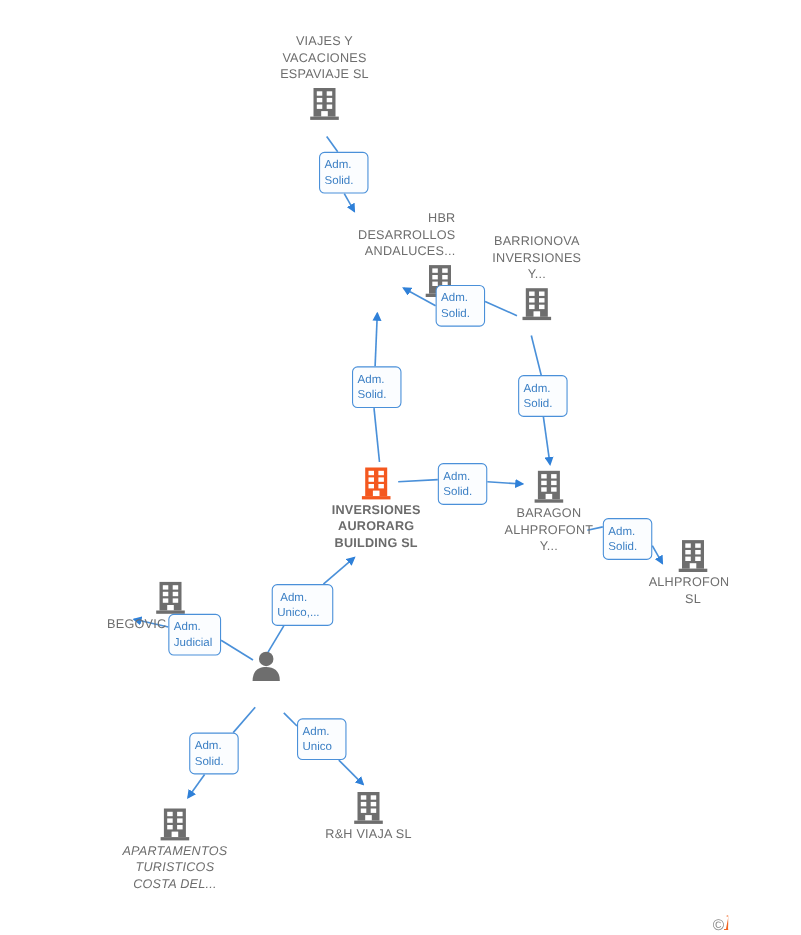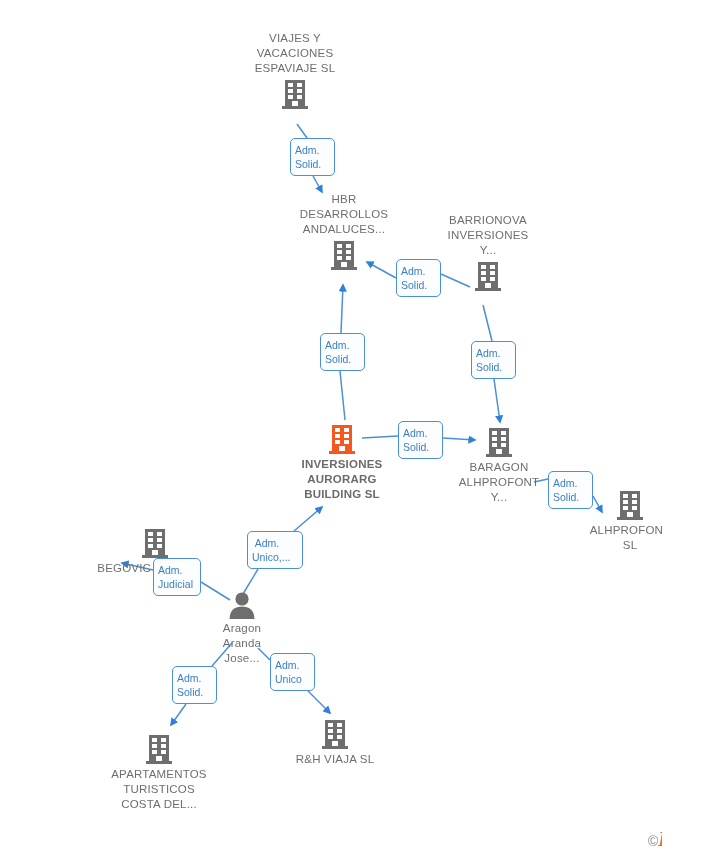--- a/index.html
+++ b/index.html
@@ -157,21 +157,21 @@
         <rect x="7" y="11" width="5" height="4" fill="#ffffff"></rect>
         <rect x="16" y="11" width="5" height="4" fill="#ffffff"></rect>
         <rect x="7" y="17" width="5" height="4" fill="#ffffff"></rect>
         <rect x="16" y="17" width="5" height="4" fill="#ffffff"></rect>
         <rect x="11" y="23" width="6" height="5" fill="#ffffff"></rect>
         <rect x="1" y="28" width="26" height="3" fill="#6e6e6e"></rect>
       </svg>
     </span>
   </div>
 
-  <div class="node above" style="left:344px; top:192px;">
+  <div class="node above" style="left:344px; top:192px;text-align:right;">
     <span class="caption">HBR
 DESARROLLOS
 ANDALUCES...</span>
     <span class="glyph">
       <svg width="28" height="32" viewBox="0 0 28 32" xmlns="http://www.w3.org/2000/svg">
         <rect x="4" y="2" width="20" height="26" fill="#6e6e6e"></rect>
         <rect x="7" y="5" width="5" height="4" fill="#ffffff"></rect>
         <rect x="16" y="5" width="5" height="4" fill="#ffffff"></rect>
         <rect x="7" y="11" width="5" height="4" fill="#ffffff"></rect>
         <rect x="16" y="11" width="5" height="4" fill="#ffffff"></rect>
@@ -275,26 +275,23 @@
     <span class="caption">BEGOVIC SL</span>
   </div>
 
   <div class="node" style="left:242px; top:591px;">
     <span class="glyph">
       <svg width="30" height="28" viewBox="0 0 30 28" xmlns="http://www.w3.org/2000/svg">
         <circle cx="15" cy="8" r="6.6" fill="#6e6e6e"></circle>
         <path d="M 2.6 28 C 2.6 18.6 8.2 15.4 15 15.4 C 21.8 15.4 27.4 18.6 27.4 28 Z" fill="#6e6e6e"></path>
       </svg>
     </span>
-    <span class="caption">Aragon
-Aranda
-Jose...</span>
-  </div>
-
-  <div class="node" style="left:159px; top:733px;">
+  </div>
+
+  <div class="node" style="left:159px; top:733px;font-style:italic;">
     <span class="glyph">
       <svg width="28" height="32" viewBox="0 0 28 32" xmlns="http://www.w3.org/2000/svg">
         <rect x="4" y="2" width="20" height="26" fill="#6e6e6e"></rect>
         <rect x="7" y="5" width="5" height="4" fill="#ffffff"></rect>
         <rect x="16" y="5" width="5" height="4" fill="#ffffff"></rect>
         <rect x="7" y="11" width="5" height="4" fill="#ffffff"></rect>
         <rect x="16" y="11" width="5" height="4" fill="#ffffff"></rect>
         <rect x="7" y="17" width="5" height="4" fill="#ffffff"></rect>
         <rect x="16" y="17" width="5" height="4" fill="#ffffff"></rect>
         <rect x="11" y="23" width="6" height="5" fill="#ffffff"></rect>

